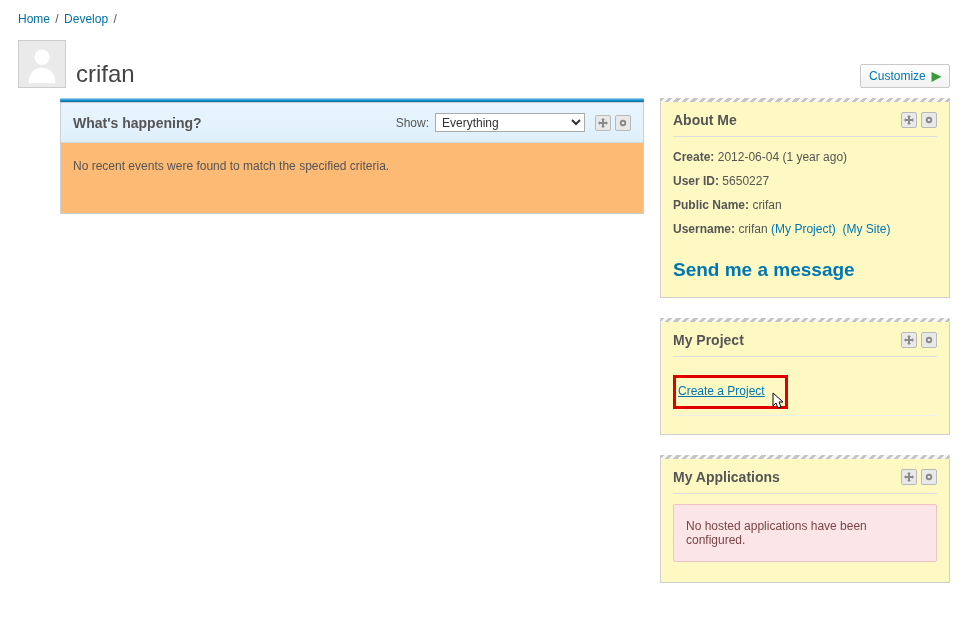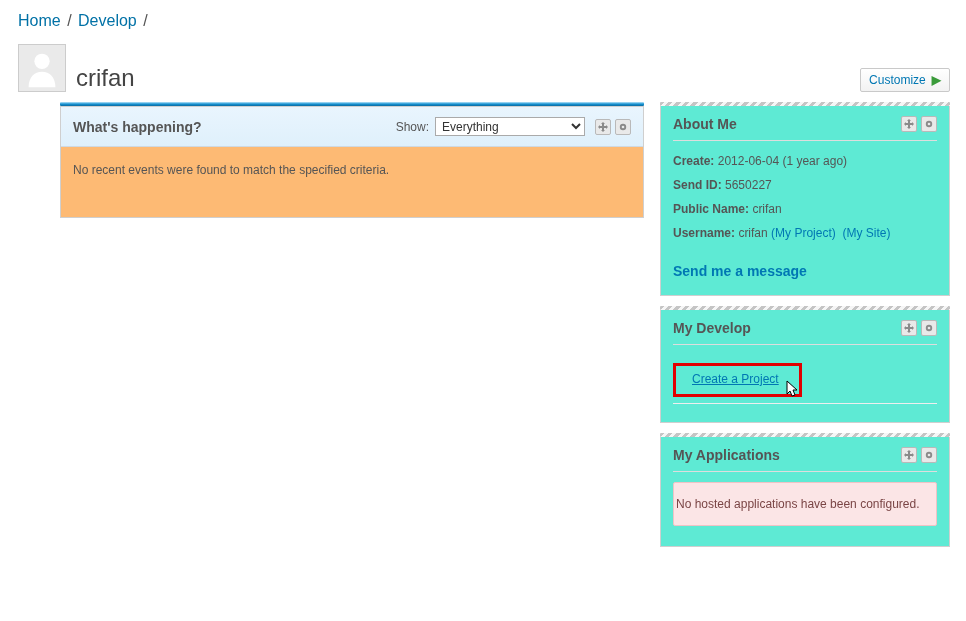--- a/index.html
+++ b/index.html
@@ -1,18 +1,18 @@
 <!DOCTYPE html>
 <html><head>
   <meta charset="utf-8">
   <style>
     * { margin:0; padding:0; box-sizing:border-box; }
     body { font-family: Arial, "Helvetica Neue", Helvetica, sans-serif; font-size:12px; color:#555; background:#fff; width:966px; }
     .page { padding:10px 16px 30px 16px; }
-    .breadcrumb { padding:2px 0 6px 2px; font-size:16px; }
+    .breadcrumb { padding:2px 0 6px 2px; font-size:12px; }
     .breadcrumb a { color:#0171a6; text-decoration:none; }
     .breadcrumb .sep { color:#555; padding:0 2px; }
     .top-bar { display:flex; align-items:flex-end; justify-content:space-between; margin-top:6px; }
     .profile-head { display:flex; align-items:flex-end; }
     .avatar { width:48px; height:48px; border:1px solid #ccc; background:#eaeaea; position:relative; margin:0 6px 0 2px; margin-top:2px; }
     .avatar svg { width:100%; height:100%; display:block; }
     .name { font-size:24px; color:#444; margin-left:4px; line-height:1; padding-bottom:2px; }
     .customize-btn {
       display:inline-flex; align-items:center; gap:6px;
       background:linear-gradient(#ffffff,#f2f2f2); border:1px solid #c9c9c9;
@@ -32,33 +32,33 @@
     .show-label { color:#555; margin-right:6px; }
     select.everything {
       appearance:auto; -webkit-appearance:menulist; -moz-appearance:menulist;
       border:1px solid #aaa; background:#fff; color:#333; font-size:12px;
       padding:1px 2px; min-width:150px; height:19px;
     }
     .hdr-icons { display:flex; gap:4px; margin-left:10px; }
     .icon-box { width:16px; height:16px; border:1px solid #b9b9b9; background:#e9e9e9; display:grid; place-items:center; border-radius:2px; cursor:pointer; }
     .icon-box svg { width:10px; height:10px; display:block; }
     .main-body { padding:16px 12px 40px 12px; background:#fdba74; color:#555; }
-    .side-panel { border:1px solid #cfcfcf; border-top:none; background:#5eead4; margin-bottom:10px; }
+    .side-panel { border:1px solid #cfcfcf; border-top:none; background:#fef9c3; margin-bottom:20px; }
     .side-panel .hdr { display:flex; align-items:center; border-bottom:none; padding:10px 12px 8px 12px; }
     .side-panel .hdr h3 { font-size:14px; color:#555; font-weight:bold; flex:1; }
     .side-panel .rule { height:1px; background:#ddd; margin:0 12px 10px 12px; }
     .side-body { padding:0 12px 16px 12px; }
     .meta-row { padding:3px 0 7px 0; font-size:12px; color:#555; }
     .meta-row b { font-weight:bold; color:#555; }
     .meta-row a { color:#0077b3; text-decoration:none; }
-    .msg-link { display:block; margin-top:16px; color:#0077b3; font-weight:bold; text-decoration:none; font-size:14px; }
-    .project-link-wrap { border:3px solid #e10000; padding:6px 20px 8px 16px; display:inline-block; position:relative; }
+    .msg-link { display:block; margin-top:16px; color:#0077b3; font-weight:bold; text-decoration:none; font-size:19px; }
+    .project-link-wrap { border:3px solid #e10000; padding:6px 20px 8px 2px; display:inline-block; position:relative; }
     .project-link { color:#0077b3; text-decoration:underline; font-size:12px; }
     .cursor { position:absolute; right:-2px; bottom:-8px; width:18px; height:22px; }
-    .alert { background:#fbe5e6; border:1px solid #efc3c6; color:#7a4545; padding:14px 2px; border-radius:2px; margin-top:4px; margin-bottom:4px; }
+    .alert { background:#fbe5e6; border:1px solid #efc3c6; color:#7a4545; padding:14px 12px; border-radius:2px; margin-top:4px; margin-bottom:4px; }
     .panel-divider { height:1px; background:#eee; margin:0 12px; }
     .proj-body { padding:8px 12px 18px 12px;}
   </style>
 </head>
 <body>
 
 <div class="page">
   <div class="breadcrumb">
     <a href="#">Home</a>
     <span class="sep">/</span>
@@ -131,41 +131,41 @@
               </span>
           </div>
         </div>
         <div class="rule"></div>
         <div class="side-body">
           <div class="meta-row">
             <b>Create:</b>
             <span>2012-06-04 (1 year ago)</span>
           </div>
           <div class="meta-row">
-            <b>Send ID:</b>
+            <b>User ID:</b>
             <span>5650227</span>
           </div>
           <div class="meta-row">
             <b>Public Name:</b>
             <span>crifan</span>
           </div>
           <div class="meta-row">
             <b>Username:</b>
             <span>crifan</span>
             <a href="#">(My Project)</a>&nbsp;
             <a href="#">(My Site)</a>
           </div>
           <a class="msg-link" href="#">Send me a message</a>
         </div>
       </div>
 
       <div class="diag-strip"></div>
       <div class="side-panel">
         <div class="hdr">
-          <h3>My Develop</h3>
+          <h3>My Project</h3>
           <div class="hdr-icons">
             <span class="icon-box">
                 <svg viewBox="0 0 10 10">
                   <path d="M5 0l2 2H6v2h2V3l2 2-2 2V6H6v2h1L5 10 3 8h1V6H2v1L0 5l2-2v1h2V2H3L5 0z" fill="#8a8a8a"></path>
                 </svg>
               </span>
             <span class="icon-box">
                 <svg viewBox="0 0 10 10">
                   <circle cx="5" cy="5" r="3.2" fill="#8a8a8a"></circle>
                   <circle cx="5" cy="5" r="1.3" fill="#e9e9e9"></circle>

